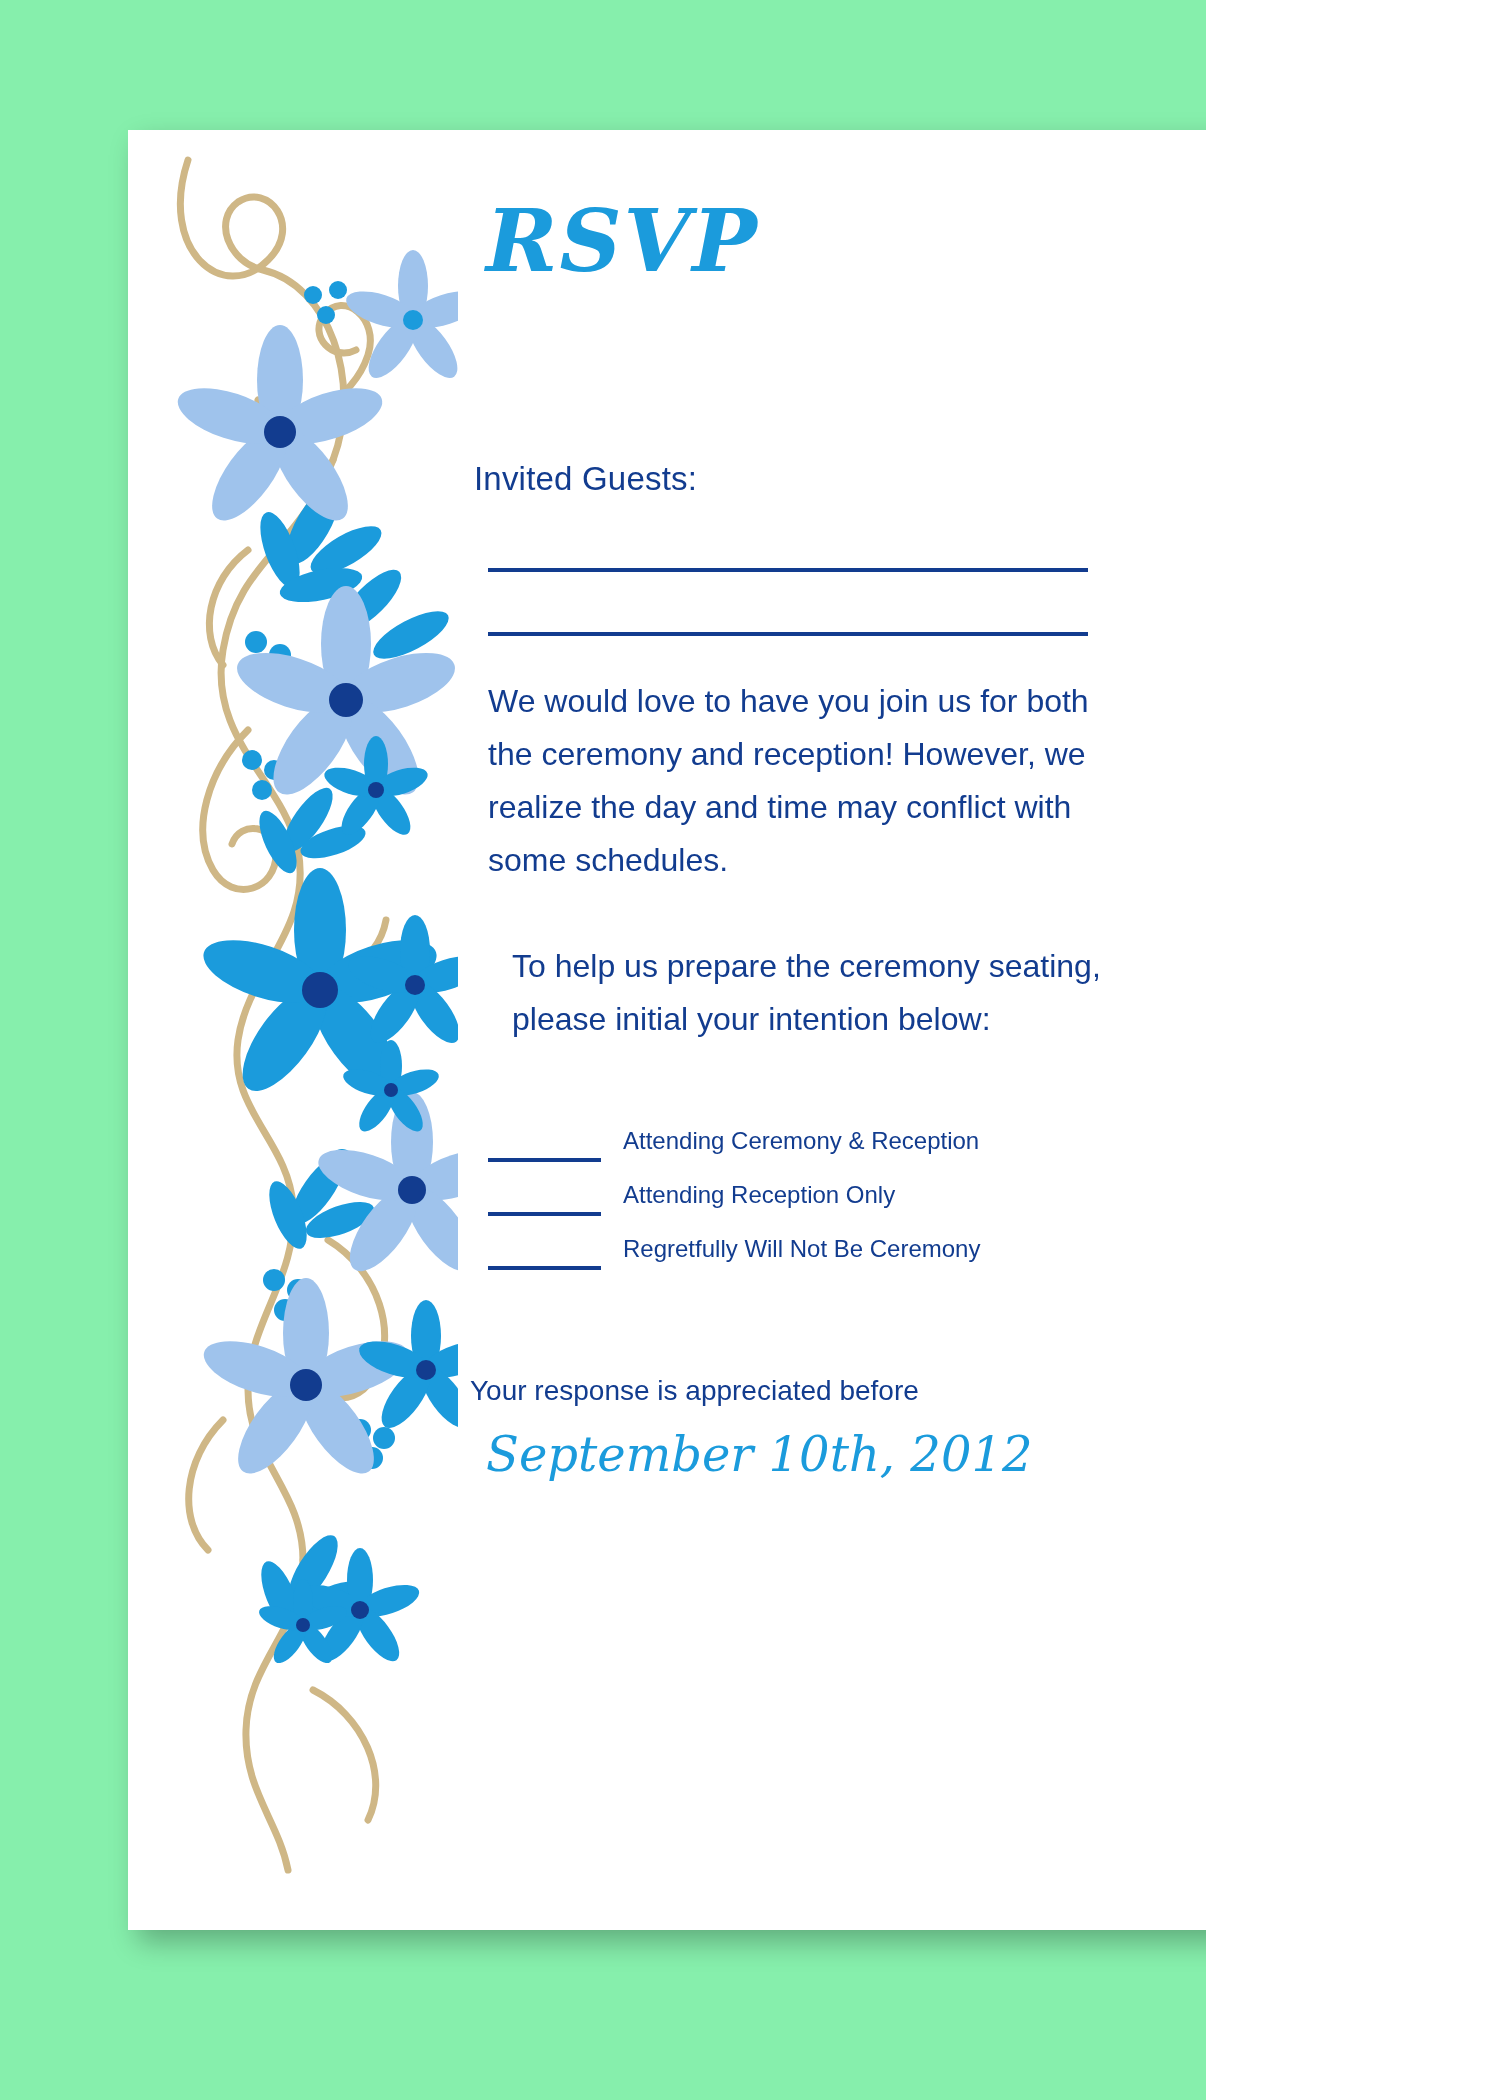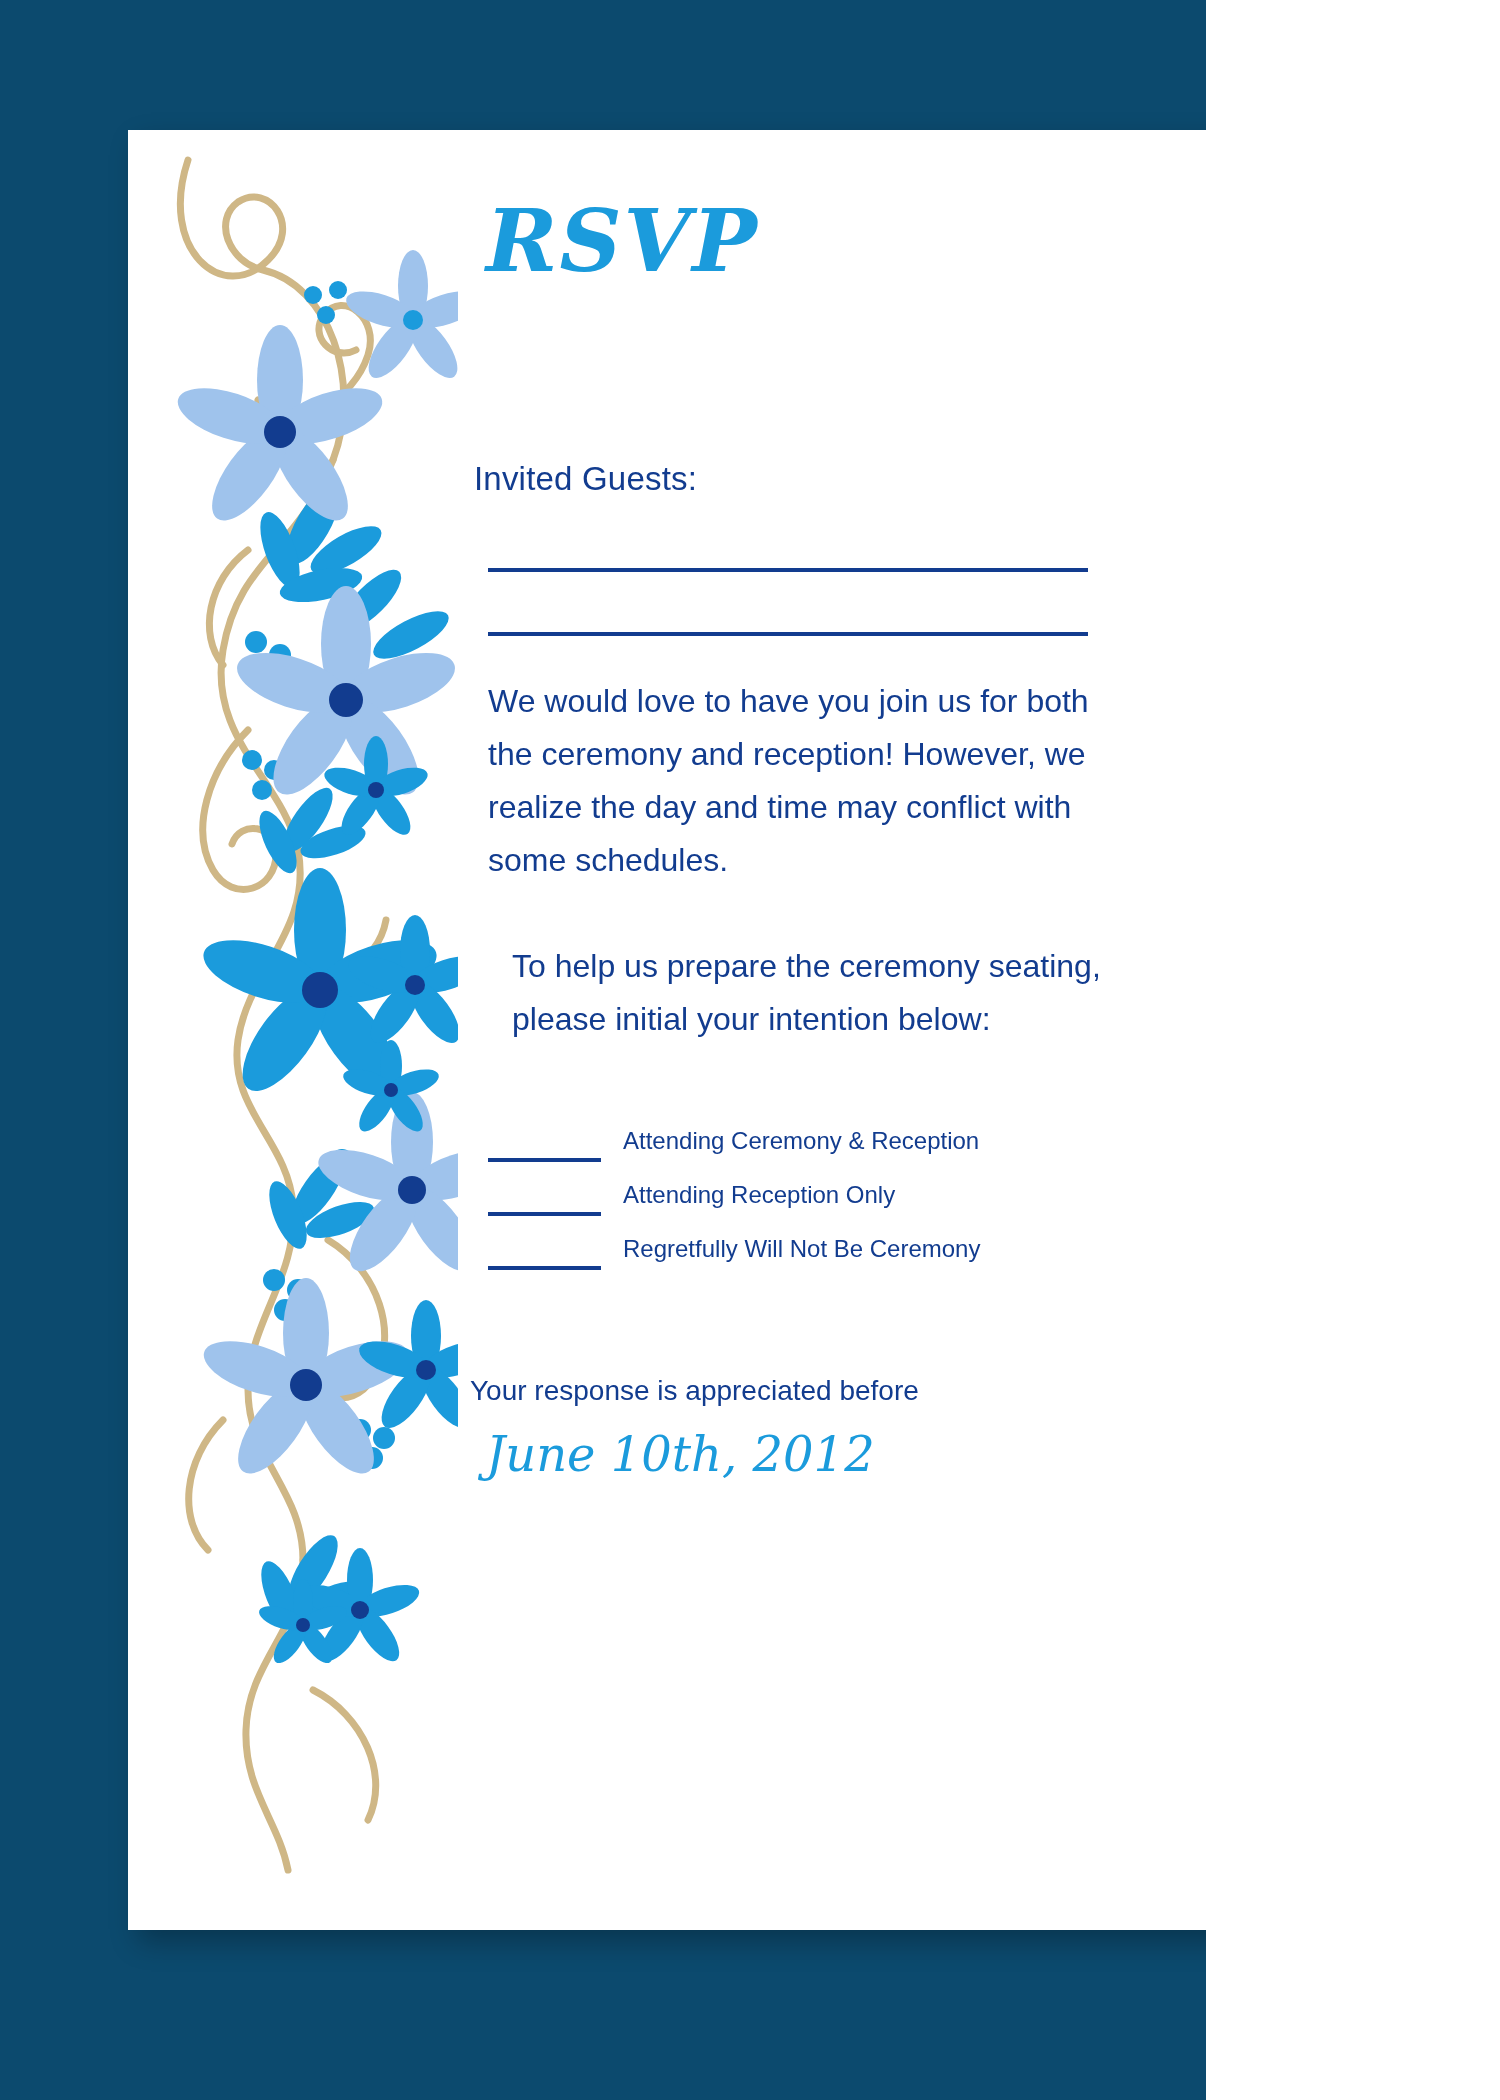--- a/index.html
+++ b/index.html
@@ -8,21 +8,21 @@
     width: 1500px;
     height: 2100px;
     background: #ffffff;
     font-family: "Liberation Sans", sans-serif;
   }
 
   .page {
     position: relative;
     width: 1206px;
     height: 2100px;
-    background: #0c4a6e;
+    background: #86efac;
     overflow: hidden;
   }
 
   
   .card {
     position: absolute;
     left: 128px;
     top: 130px;
     width: 1125px;
     height: 1800px;
@@ -362,17 +362,17 @@
           <span class="option-blank"></span>
           <span class="option-text">Attending Reception Only</span>
         </div>
         <div class="option-row">
           <span class="option-blank"></span>
           <span class="option-text">Regretfully Will Not Be Ceremony</span>
         </div>
       </div>
 
       <div class="closing">Your response is appreciated before</div>
-      <div class="date">June 10th, 2012</div>
+      <div class="date">September 10th, 2012</div>
 
     </div>
   </div>
 </div>
 
 </body></html>

